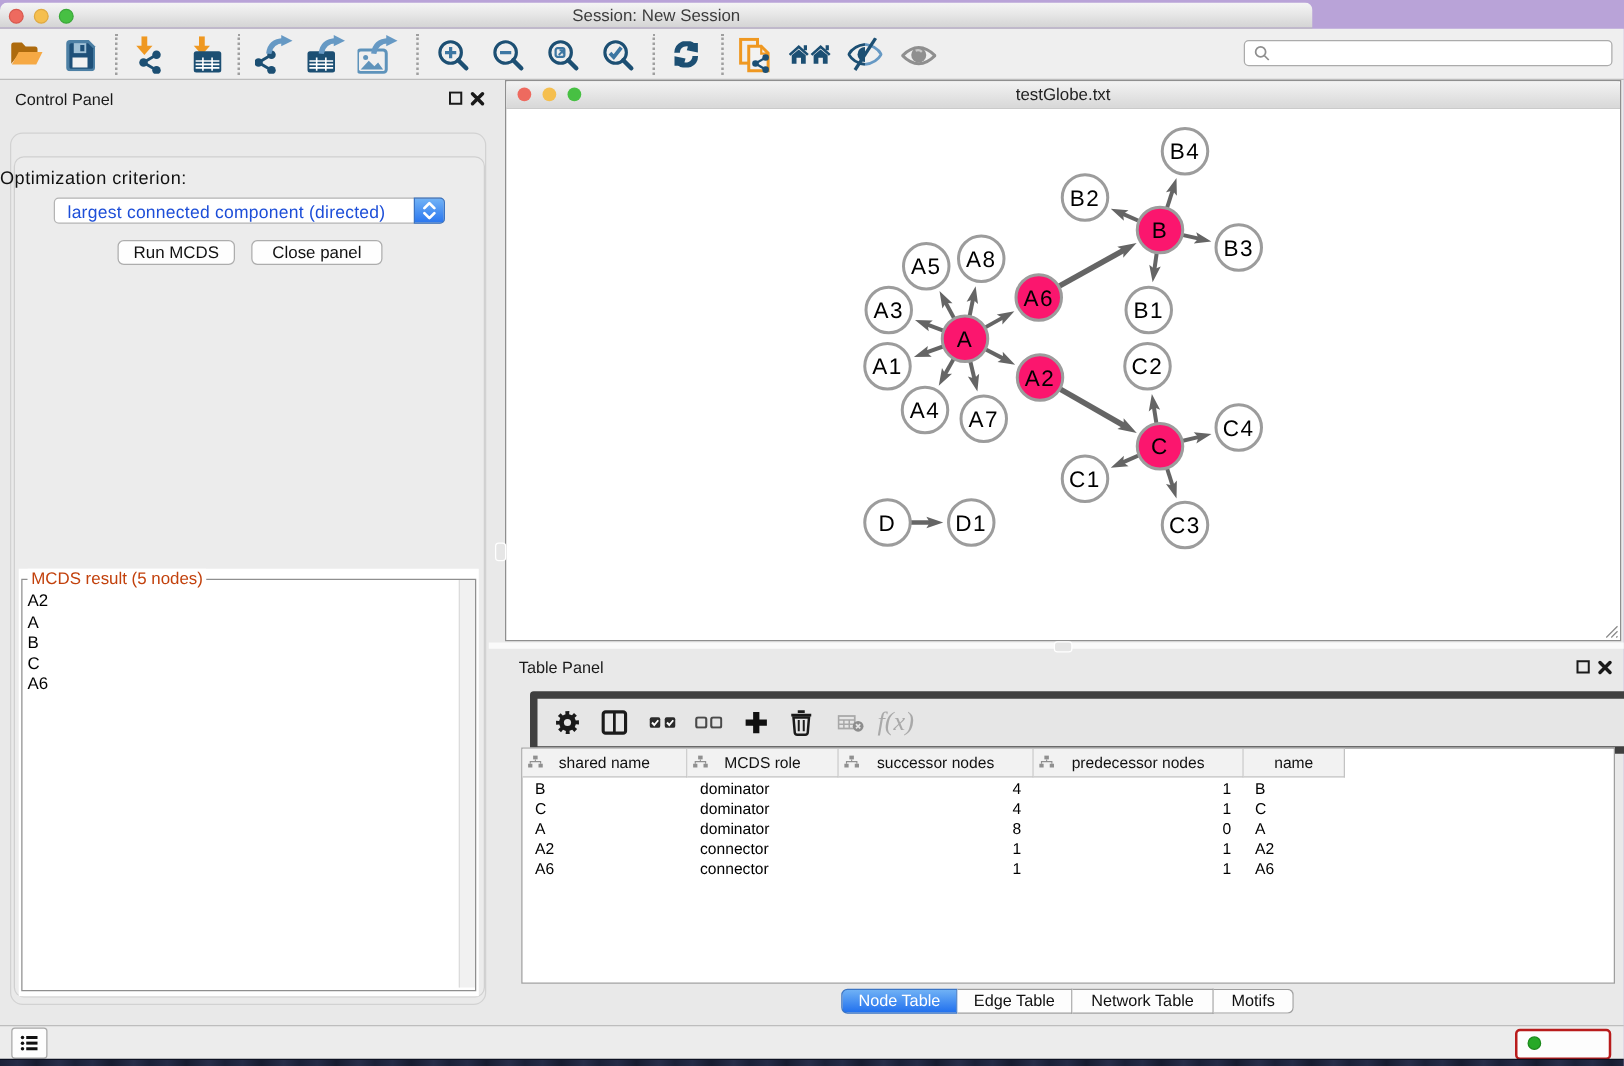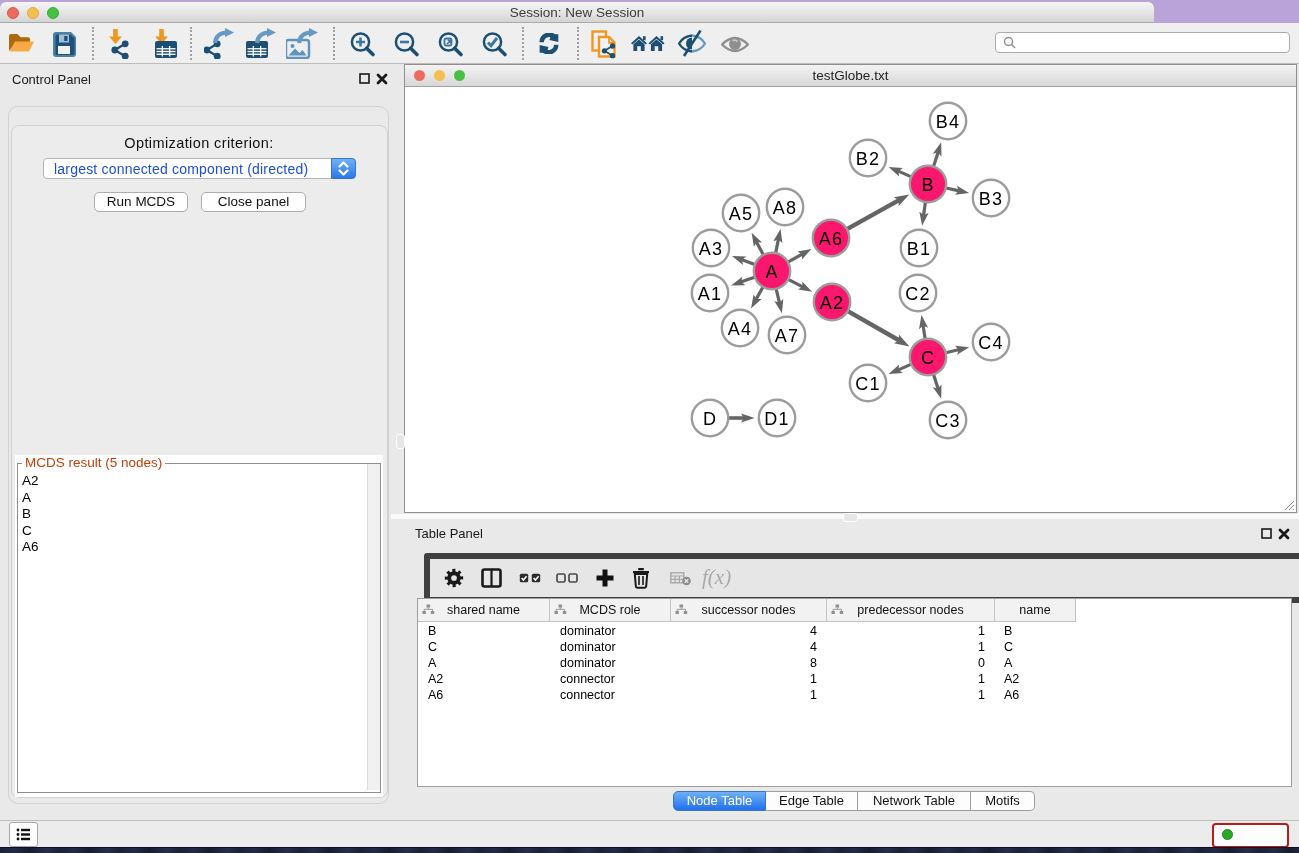--- a/index.html
+++ b/index.html
@@ -1,21 +1,21 @@
 <!DOCTYPE html>
 <html><head>
 <meta charset="utf-8">
 <style>
   html,body{margin:0;padding:0;}
   body{width:1299px;height:853px;overflow:hidden;background:#b9a3d8;
        font-family:"Liberation Sans",sans-serif;}
   #app{position:absolute;left:0;top:0;width:1299px;height:853px;}
   .abs{position:absolute;}
   
-  #titlebar{left:0;top:2px;width:1154px;height:20px;
+  #titlebar{left:0;top:2px;width:1050px;height:20px;
     background:linear-gradient(#f5f5f5,#e9e9e9 40%,#d4d4d4);
     border-radius:6px 6px 0 0;border-bottom:1px solid #ababab;}
   #titlebar .tl{position:absolute;top:5px;width:12px;height:12px;border-radius:50%;}
   #title-text{position:absolute;top:2.5px;left:0;width:100%;text-align:center;
     font-size:13.5px;color:#3c3c3c;}
   
   #toolbar{left:0;top:23px;width:1299px;height:40px;background:#efefef;
     border-bottom:1px solid #bdbdbd;}
   .tbsep{position:absolute;top:4px;height:33px;width:0;
     border-left:2px dotted #9f9f9f;}
@@ -28,21 +28,21 @@
   #cp-box{left:8px;top:42px;width:379px;height:696px;border:1.5px solid #d2d2d2;
     border-radius:10px;background:#eaeaea;}
   #cp-inner{left:11px;top:61px;width:375px;height:671px;border:1px solid #d0d0d0;
     border-radius:8px;background:#ececec;}
   .tabrow{position:absolute;display:flex;}
   .tab{height:18px;line-height:18px;border:1px solid #9d9d9d;border-left:none;
     background:#fdfdfd;color:#111;font-size:13px;text-align:center;padding:0 12px;}
   .tab.first{border-left:1px solid #9d9d9d;border-radius:5px 0 0 5px;}
   .tab.last{border-radius:0 5px 5px 0;}
   .tab.sel{background:linear-gradient(#6fb1f5,#2170ee);color:#fff;border-color:#3a74c4;}
-  #opt-label{left:0;top:71px;width:398px;text-align:center;font-size:14.5px;letter-spacing:0.4px;color:#111;}
+  #opt-label{left:0;top:71px;width:398px;font-size:14.5px;letter-spacing:0.4px;color:#111;}
   #dropdown{left:43px;top:94px;width:311px;height:19px;background:#fff;
     border:1px solid #b4b4b4;border-radius:4px;}
   #dropdown .txt{position:absolute;left:10px;top:1.5px;font-size:14px;letter-spacing:0.2px;color:#1d4ed8;}
   #dropdown .step{position:absolute;right:-1px;top:-1px;width:23px;height:19px;
     background:linear-gradient(#70b2f6,#2b77ef);border:1px solid #3a74c4;
     border-radius:0 4px 4px 0;}
   .btn{position:absolute;height:18px;line-height:18px;background:#fefefe;
     border:1px solid #adadad;border-radius:5px;font-size:13.5px;color:#111;
     text-align:center;}
   

